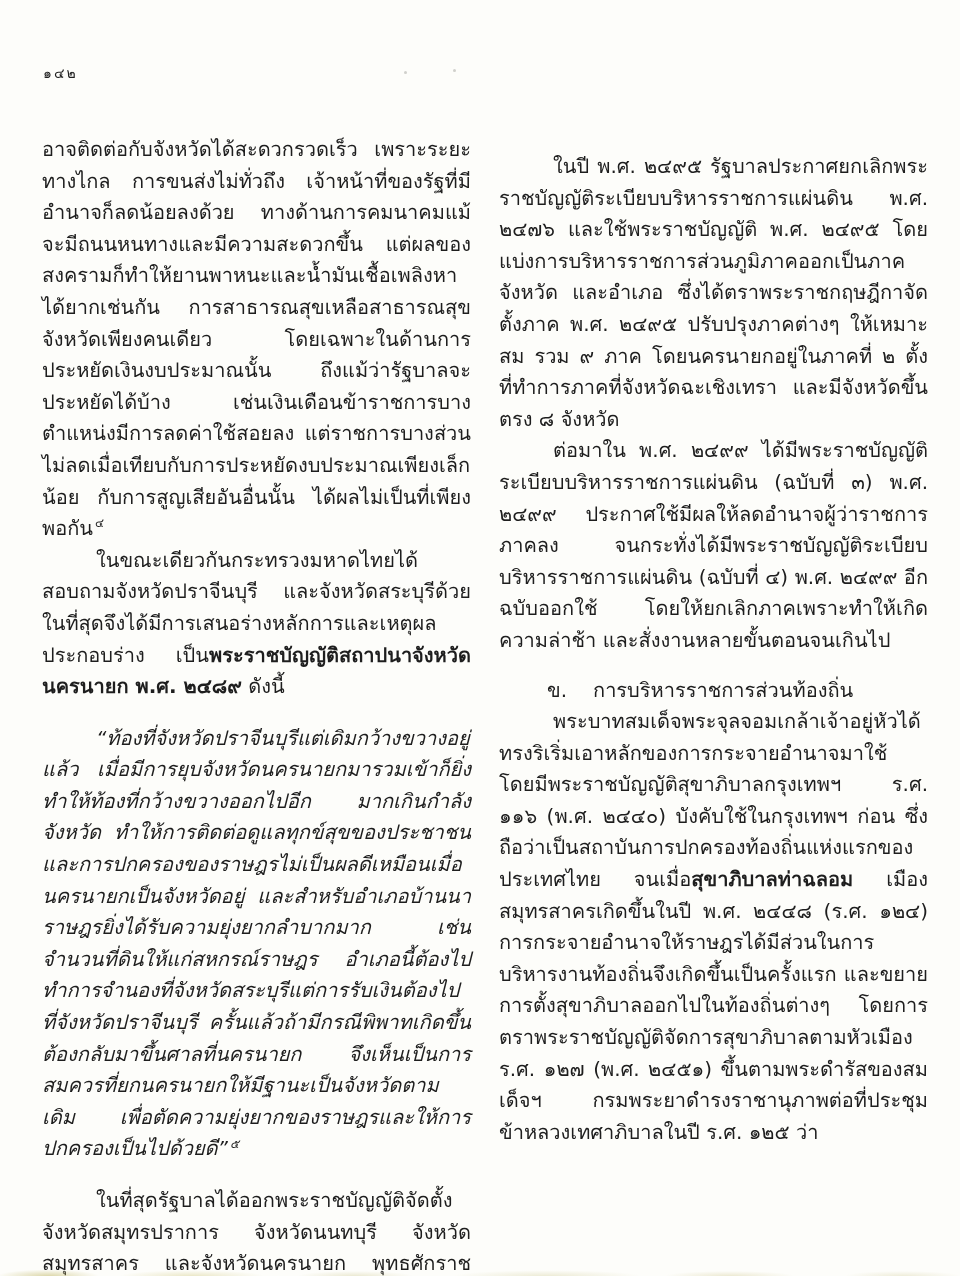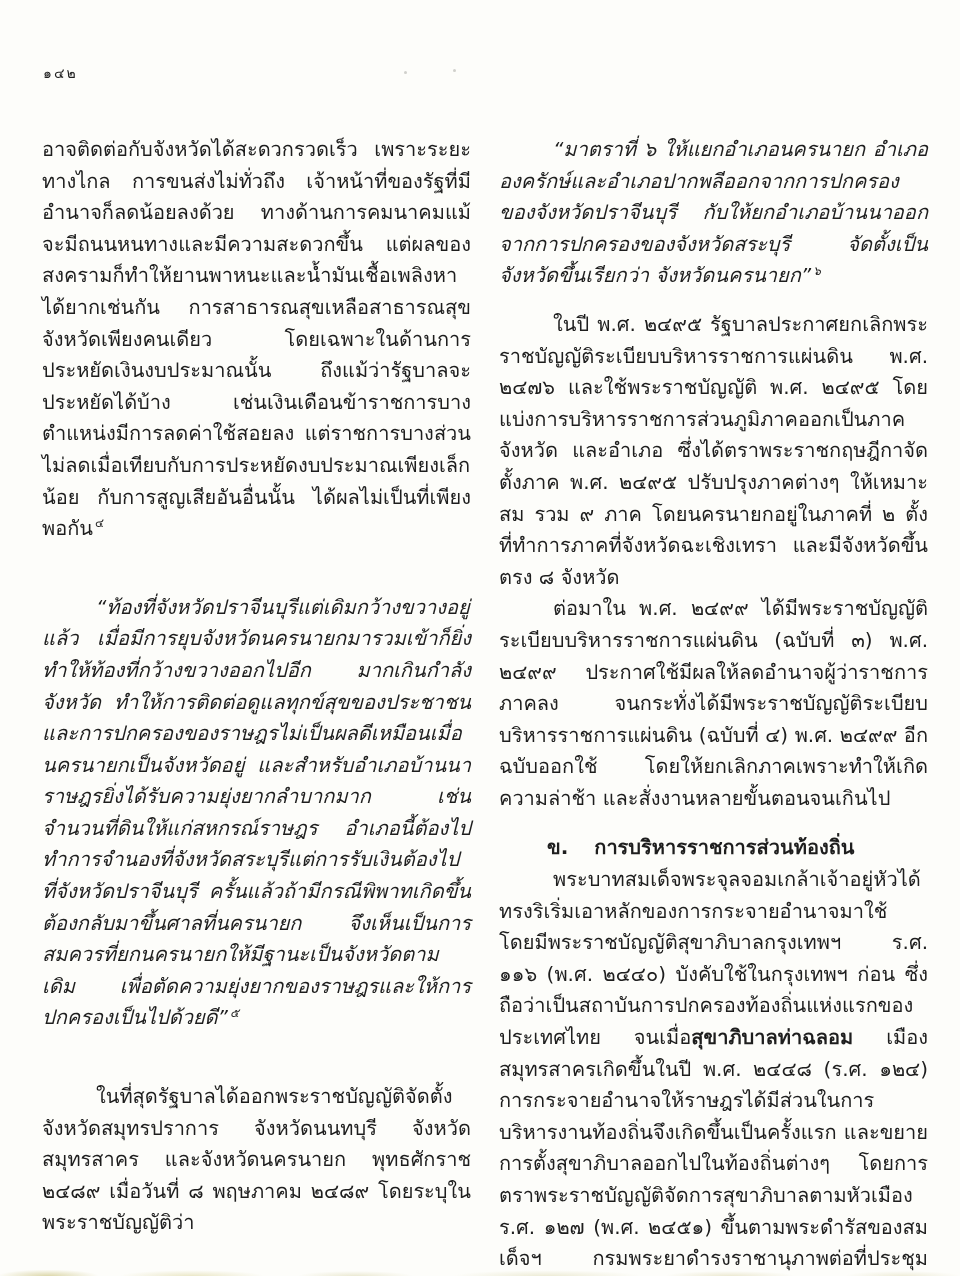--- a/index.html
+++ b/index.html
@@ -41,27 +41,27 @@
   .para {
     margin: 0;
     font-size: 20px;
     line-height: 31.6px;
     text-align: justify;
     text-indent: 54px;
     word-break: normal;
   }
   .para.noindent { text-indent: 0; }
   .quote { font-style: italic; }
-  .gap-lg { margin-top: 47px; }
+  .gap-lg { margin-top: 20px; }
   .gap-md { margin-top: 17px; }
   .subheading {
     margin: 18px 0 0 0;
     font-size: 20px;
     line-height: 31.6px;
-    font-weight: bold;
+    font-weight: normal;
     text-indent: 0;
     padding-left: 48px;
   }
   .subheading .h-num { margin-right: 26px; }
   sup.fn {
     font-size: 12px;
     line-height: 0;
     vertical-align: super;
     margin-left: 2px;
   }
@@ -93,28 +93,28 @@
 </head>
 <body>
 
 <div class="page-number">๑๔๒</div>
 
 <div class="columns">
 
   <div class="col">
     <p class="para noindent"><span>อาจติดต่อกับจังหวัดได้สะดวกรวดเร็ว เพราะระยะทางไกล การขนส่งไม่ทั่วถึง เจ้าหน้าที่ของรัฐที่มีอำนาจก็ลดน้อยลงด้วย ทางด้านการคมนาคมแม้จะมีถนนหนทางและมีความสะดวกขึ้น แต่ผลของสงครามก็ทำให้ยานพาหนะและน้ำมันเชื้อเพลิงหาได้ยากเช่นกัน การสาธารณสุขเหลือสาธารณสุขจังหวัดเพียงคนเดียว โดยเฉพาะในด้านการประหยัดเงินงบประมาณนั้น ถึงแม้ว่ารัฐบาลจะประหยัดได้บ้าง เช่นเงินเดือนข้าราชการบางตำแหน่งมีการลดค่าใช้สอยลง แต่ราชการบางส่วนไม่ลดเมื่อเทียบกับการประหยัดงบประมาณเพียงเล็กน้อย กับการสูญเสียอันอื่นนั้น ได้ผลไม่เป็นที่เพียงพอกัน</span><sup class="fn">๔</sup></p>
 
+    <p class="para"><span>ในขณะเดียวกันกระทรวงมหาดไทยได้สอบถามจังหวัดปราจีนบุรี และจังหวัดสระบุรีด้วย ในที่สุดจึงได้มีการเสนอร่างหลักการและเหตุผลประกอบร่าง เป็น</span><b>พระราชบัญญัติสถาปนาจังหวัดนครนายก พ.ศ. ๒๔๘๙</b><span> ดังนี้</span></p>
 
     <p class="para quote gap-lg"><span>“ท้องที่จังหวัดปราจีนบุรีแต่เดิมกว้างขวางอยู่แล้ว เมื่อมีการยุบจังหวัดนครนายกมารวมเข้าก็ยิ่งทำให้ท้องที่กว้างขวางออกไปอีก มากเกินกำลังจังหวัด ทำให้การติดต่อดูแลทุกข์สุขของประชาชนและการปกครองของราษฎรไม่เป็นผลดีเหมือนเมื่อนครนายกเป็นจังหวัดอยู่ และสำหรับอำเภอบ้านนาราษฎรยิ่งได้รับความยุ่งยากลำบากมาก เช่นจำนวนที่ดินให้แก่สหกรณ์ราษฎร อำเภอนี้ต้องไปทำการจำนองที่จังหวัดสระบุรีแต่การรับเงินต้องไปที่จังหวัดปราจีนบุรี ครั้นแล้วถ้ามีกรณีพิพาทเกิดขึ้นต้องกลับมาขึ้นศาลที่นครนายก จึงเห็นเป็นการสมควรที่ยกนครนายกให้มีฐานะเป็นจังหวัดตามเดิม เพื่อตัดความยุ่งยากของราษฎรและให้การปกครองเป็นไปด้วยดี”</span><sup class="fn">๕</sup></p>
 
     <p class="para gap-lg"><span>ในที่สุดรัฐบาลได้ออกพระราชบัญญัติจัดตั้งจังหวัดสมุทรปราการ จังหวัดนนทบุรี จังหวัดสมุทรสาคร และจังหวัดนครนายก พุทธศักราช ๒๔๘๙ เมื่อวันที่ ๘ พฤษภาคม ๒๔๘๙ โดยระบุในพระราชบัญญัติว่า</span></p>
   </div>
 
   <div class="col">
-    <p class="para quote"><span>“มาตราที่ ๖ ให้แยกอำเภอนครนายก อำเภอองครักษ์และอำเภอปากพลีออกจากการปกครองของจังหวัดปราจีนบุรี กับให้ยกอำเภอบ้านนาออกจากการปกครองของจังหวัดสระบุรี จัดตั้งเป็นจังหวัดขึ้นเรียกว่า จังหวัดนครนายก”</span><sup class="fn">๖</sup></p>
 
     <p class="para gap-md"><span>ในปี พ.ศ. ๒๔๙๕ รัฐบาลประกาศยกเลิกพระราชบัญญัติระเบียบบริหารราชการแผ่นดิน พ.ศ. ๒๔๗๖ และใช้พระราชบัญญัติ พ.ศ. ๒๔๙๕ โดยแบ่งการบริหารราชการส่วนภูมิภาคออกเป็นภาค จังหวัด และอำเภอ ซึ่งได้ตราพระราชกฤษฎีกาจัดตั้งภาค พ.ศ. ๒๔๙๕ ปรับปรุงภาคต่างๆ ให้เหมาะสม รวม ๙ ภาค โดยนครนายกอยู่ในภาคที่ ๒ ตั้งที่ทำการภาคที่จังหวัดฉะเชิงเทรา และมีจังหวัดขึ้นตรง ๘ จังหวัด</span></p>
 
     <p class="para"><span>ต่อมาใน พ.ศ. ๒๔๙๙ ได้มีพระราชบัญญัติระเบียบบริหารราชการแผ่นดิน (ฉบับที่ ๓) พ.ศ. ๒๔๙๙ ประกาศใช้มีผลให้ลดอำนาจผู้ว่าราชการภาคลง จนกระทั่งได้มีพระราชบัญญัติระเบียบบริหารราชการแผ่นดิน (ฉบับที่ ๔) พ.ศ. ๒๔๙๙ อีกฉบับออกใช้ โดยให้ยกเลิกภาคเพราะทำให้เกิดความล่าช้า และสั่งงานหลายขั้นตอนจนเกินไป</span></p>
 
     <h3 class="subheading"><span class="h-num">ข.</span><span>การบริหารราชการส่วนท้องถิ่น</span></h3>
 
     <p class="para"><span>พระบาทสมเด็จพระจุลจอมเกล้าเจ้าอยู่หัวได้ทรงริเริ่มเอาหลักของการกระจายอำนาจมาใช้ โดยมีพระราชบัญญัติสุขาภิบาลกรุงเทพฯ ร.ศ. ๑๑๖ (พ.ศ. ๒๔๔๐) บังคับใช้ในกรุงเทพฯ ก่อน ซึ่งถือว่าเป็นสถาบันการปกครองท้องถิ่นแห่งแรกของประเทศไทย จนเมื่อ</span><b>สุขาภิบาลท่าฉลอม</b><span> เมืองสมุทรสาครเกิดขึ้นในปี พ.ศ. ๒๔๔๘ (ร.ศ. ๑๒๔) การกระจายอำนาจให้ราษฎรได้มีส่วนในการบริหารงานท้องถิ่นจึงเกิดขึ้นเป็นครั้งแรก และขยายการตั้งสุขาภิบาลออกไปในท้องถิ่นต่างๆ โดยการตราพระราชบัญญัติจัดการสุขาภิบาลตามหัวเมือง ร.ศ. ๑๒๗ (พ.ศ. ๒๔๕๑) ขึ้นตามพระดำรัสของสมเด็จฯ กรมพระยาดำรงราชานุภาพต่อที่ประชุมข้าหลวงเทศาภิบาลในปี ร.ศ. ๑๒๕ ว่า</span></p>
   </div>
 

